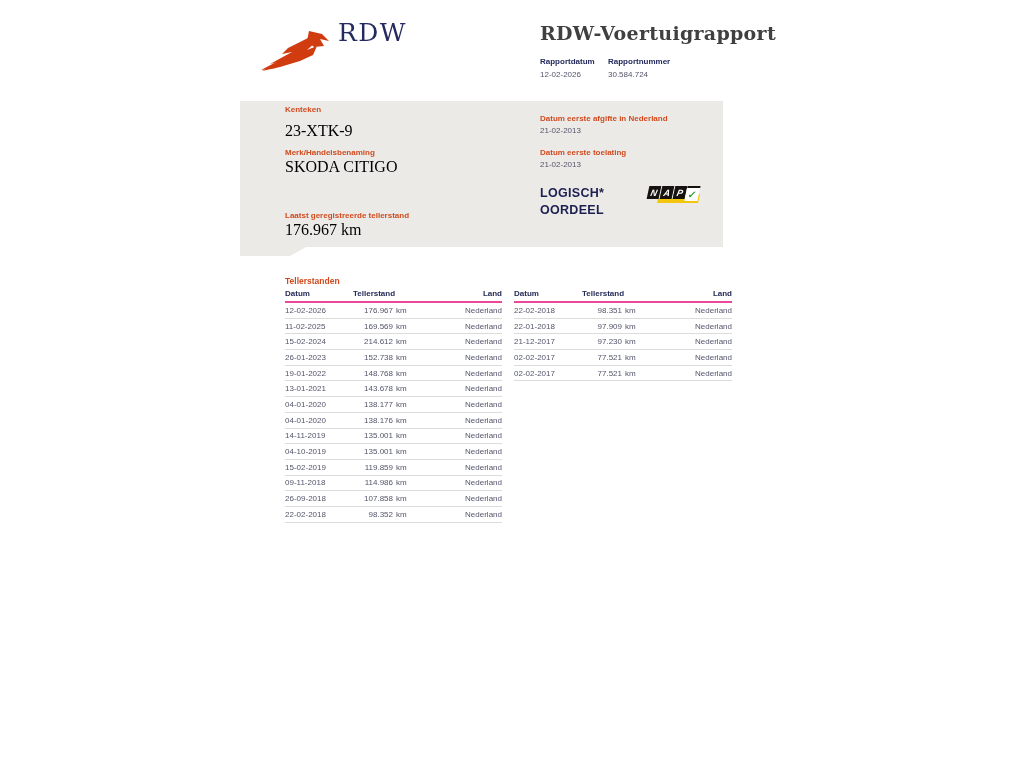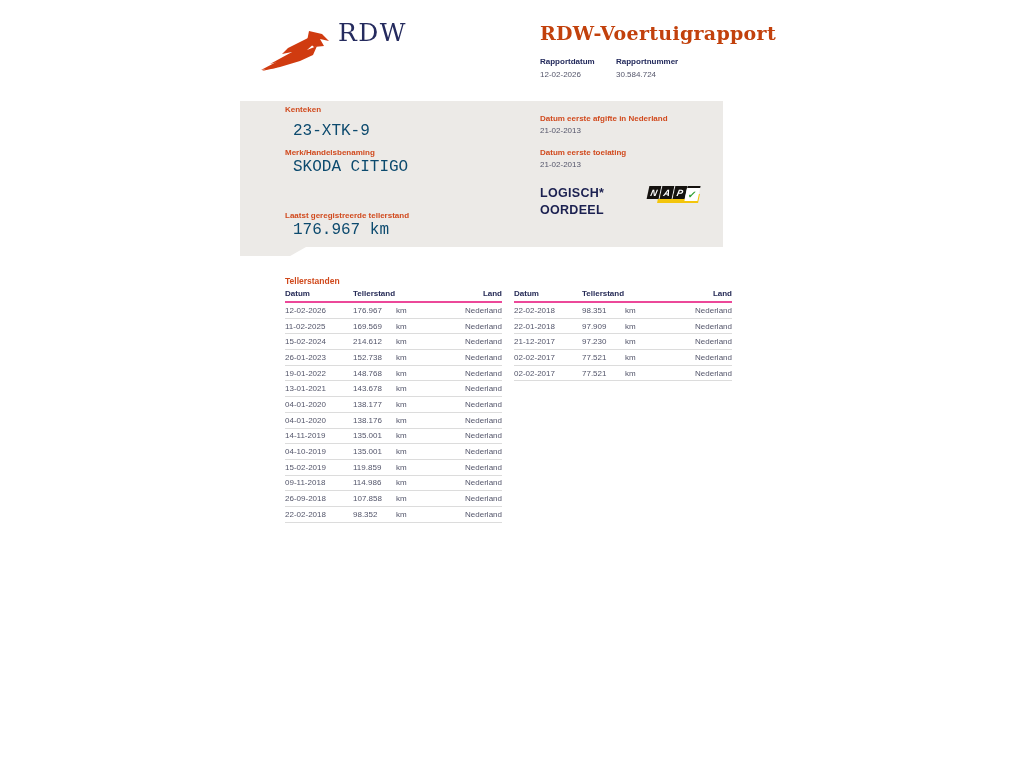--- a/index.html
+++ b/index.html
@@ -8,34 +8,34 @@
     font-family:"Liberation Sans",sans-serif;color:#54566b;
   }
   
   .eagle{position:absolute;left:258px;top:24px;width:78px;height:50px;}
   .logo-text{
     position:absolute;left:338px;top:18px;
     font-family:"DejaVu Serif",serif;font-size:25px;color:#252b5e;letter-spacing:1.5px;
   }
   .report-title{
     position:absolute;left:540px;top:22px;margin:0;
-    font-family:"DejaVu Serif",serif;font-weight:600;font-size:19px;color:#c2410c;letter-spacing:.3px;
-  }
-  .meta{position:absolute;left:540px;top:57px;display:flex;gap:18px;}
+    font-family:"DejaVu Serif",serif;font-weight:600;font-size:19px;color:#404040;letter-spacing:.3px;
+  }
+  .meta{position:absolute;left:540px;top:57px;display:flex;gap:10px;}
   .meta-col{min-width:58px;}
   .meta .lbl{display:block;font-size:8px;font-weight:bold;color:#232a5c;}
   .meta .val{display:block;font-size:8px;color:#55566b;margin-top:4px;}
   
   .graybox{position:absolute;left:240px;top:101px;width:483px;height:146px;background:#eceae7;}
   .graybox::after{
     content:"";position:absolute;left:0;top:146px;width:66px;height:9px;background:#eceae7;
     clip-path:polygon(0 0,100% 0,76% 100%,0 100%);
   }
   .obl{font-size:8px;font-weight:bold;color:#d14a1e;position:absolute;}
-  .bigval{font-family:Liberation Mono, monospace;font-size:16px;color:#0c4a6e;position:absolute;margin-left:8px;}
+  .bigval{font-family:Liberation Serif, serif;font-size:16px;color:#000000;position:absolute;}
   .smval{font-size:8px;color:#55566b;position:absolute;}
   .oordeel{
     position:absolute;left:300px;top:84px;font-size:12.5px;font-weight:bold;color:#1b2050;
     line-height:17px;letter-spacing:.3px;
   }
   
   .nap{position:absolute;left:408px;top:85px;width:52px;height:22px;}
   .nap-yellow{position:absolute;left:10px;top:8px;width:41px;height:9px;background:#f3c50c;transform:skewX(-12deg);}
   .nap-tile{
     position:absolute;top:0;width:12px;height:13px;background:#15120f;color:#fff;
@@ -51,21 +51,21 @@
   .teller-heading{position:absolute;left:285px;top:276px;font-size:8.5px;font-weight:bold;color:#d0491c;text-align:right;}
   .ttable{position:absolute;top:289px;}
   .ttable.left{left:285px;width:217px;}
   .ttable.right{left:514px;width:218px;}
   .thead{display:flex;font-size:8px;font-weight:bold;color:#252a56;padding-bottom:3px;border-bottom:2px solid #ec4899;}
   .h-date{width:68px;}
   .h-tell{width:70px;}
   .h-land{flex:1;text-align:right;}
   .trow{display:flex;align-items:center;height:14.7px;border-bottom:1px solid #dcdcdc;font-size:8px;color:#53556a;}
   .c-date{width:68px;}
-  .c-num{width:40px;text-align:left;}
+  .c-num{width:40px;text-align:right;}
   .c-unit{margin-left:3px;}
   .c-land{flex:1;text-align:right;}
   
   .footnote{position:absolute;left:285px;top:601px;width:432px;}
   .fn-head{font-size:10px;font-weight:bold;color:#1b2050;letter-spacing:.2px;}
   .fn-star{font-size:8px;vertical-align:3px;margin-right:1px;}
   .fn-text{margin-top:4px;font-size:8px;line-height:14px;color:#dd5a2e;}
   
   .fcol{position:absolute;top:701px;font-size:6.8px;color:#3c4166;line-height:14px;}
   .fcol.c1{left:285px;}

